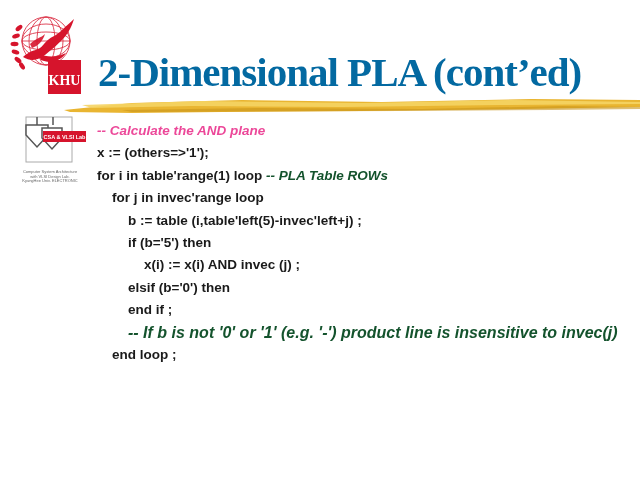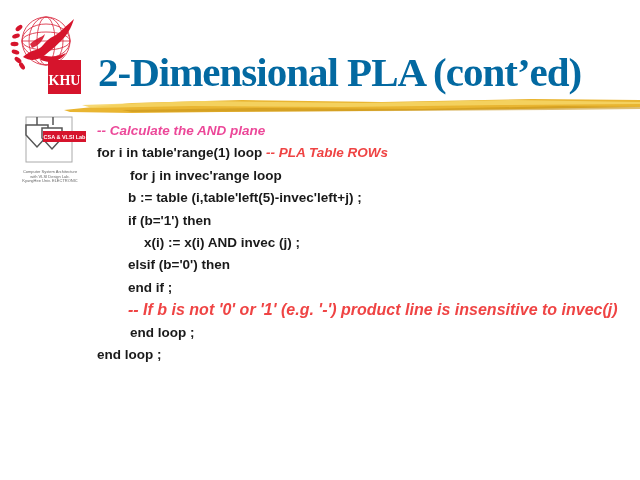--- a/index.html
+++ b/index.html
@@ -16,25 +16,25 @@
   
   .side-logo{position:absolute;left:12px;top:116px;width:76px;}
   .side-caption{width:150px;margin-left:-37px;margin-top:1px;text-align:center;
                 font-size:8px;line-height:1.2;color:#666;
                 transform:scale(0.5);transform-origin:top center;}
 
   
   .code{position:absolute;left:97px;top:120px;white-space:nowrap;
         font-weight:bold;font-size:13.5px;line-height:22.4px;color:#1a1a1a;}
   .cl{height:22.4px;}
-  .i1{margin-left:33px;}
+  .i1{margin-left:15px;}
   .i2{margin-left:31px;}
   .i3{margin-left:47px;}
   .green{color:#ec4899;font-style:italic;}
-  .red{color:#ef4444;font-style:italic;}
+  .red{color:#14532d;font-style:italic;}
   .small-red{font-size:16px;}
 
   .brush-bottom{position:absolute;left:8px;top:453px;}
 </style>
 </head>
 <body>
 
 <div class="slide">
 
   <svg class="emblem" viewBox="0 0 72 88">
@@ -83,24 +83,25 @@
     </svg>
     <div class="side-caption">
       <div>Computer System Architecture</div>
       <div>with VLSI Design Lab.</div>
       <div>KyungHee Univ. ELECTRONIC</div>
     </div>
   </div>
 
   <div class="code">
     <div class="cl i0"><span class="green">-- Calculate the AND plane</span></div>
+    <div class="cl i0"><span>x := (others=&gt;'1');</span></div>
     <div class="cl i0"><span>for i in table'range(1) loop </span><span class="red">-- PLA Table ROWs</span></div>
     <div class="cl i1"><span>for j in invec'range loop</span></div>
     <div class="cl i2"><span>b := table (i,table'left(5)-invec'left+j) ;</span></div>
-    <div class="cl i2"><span>if (b='1') then</span></div>
+    <div class="cl i2"><span>if (b='5') then</span></div>
     <div class="cl i3"><span>x(i) := x(i) AND invec (j) ;</span></div>
     <div class="cl i2"><span>elsif (b='0') then</span></div>
     <div class="cl i2"><span>end if ;</span></div>
     <div class="cl i2 small-red"><span class="red">-- If b is not '0' or '1' (e.g. '-') product line is insensitive to invec(j)</span></div>
     <div class="cl i1"><span>end loop ;</span></div>
     <div class="cl i0"><span>end loop ;</span></div>
   </div>
 
   <svg class="brush-bottom" width="532" height="18" viewBox="0 0 532 18">
     <polygon fill="#E9B531" points="0,9 60,5 180,4 330,6 450,4 532,7 470,10 340,12 200,13 80,13 10,12"></polygon>

